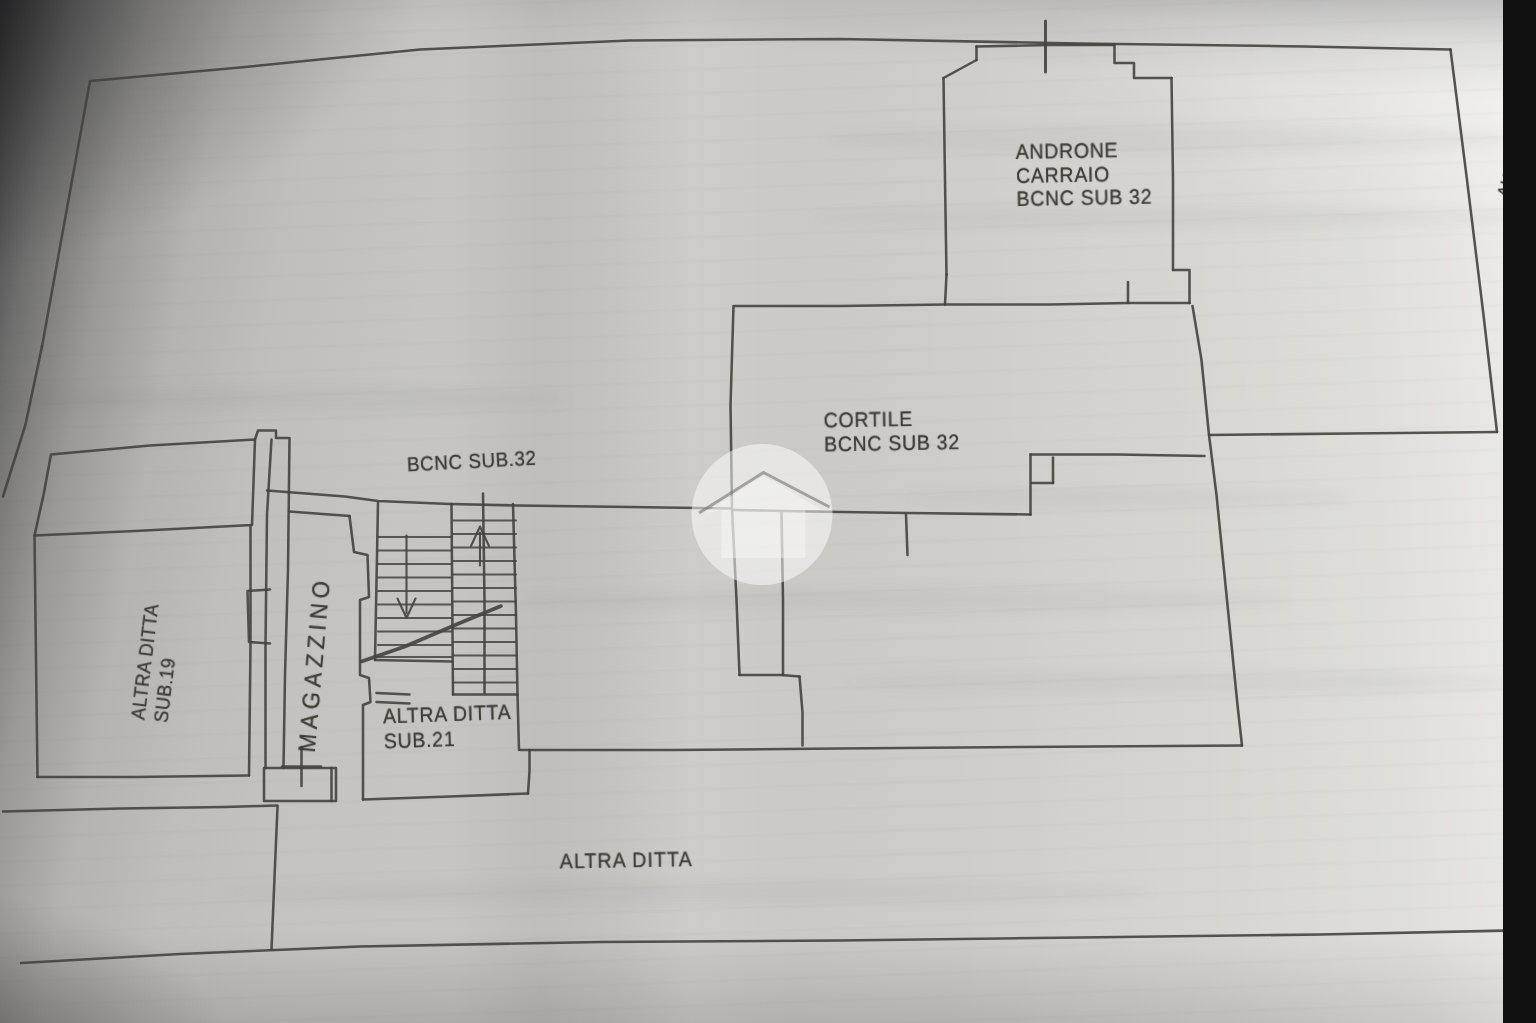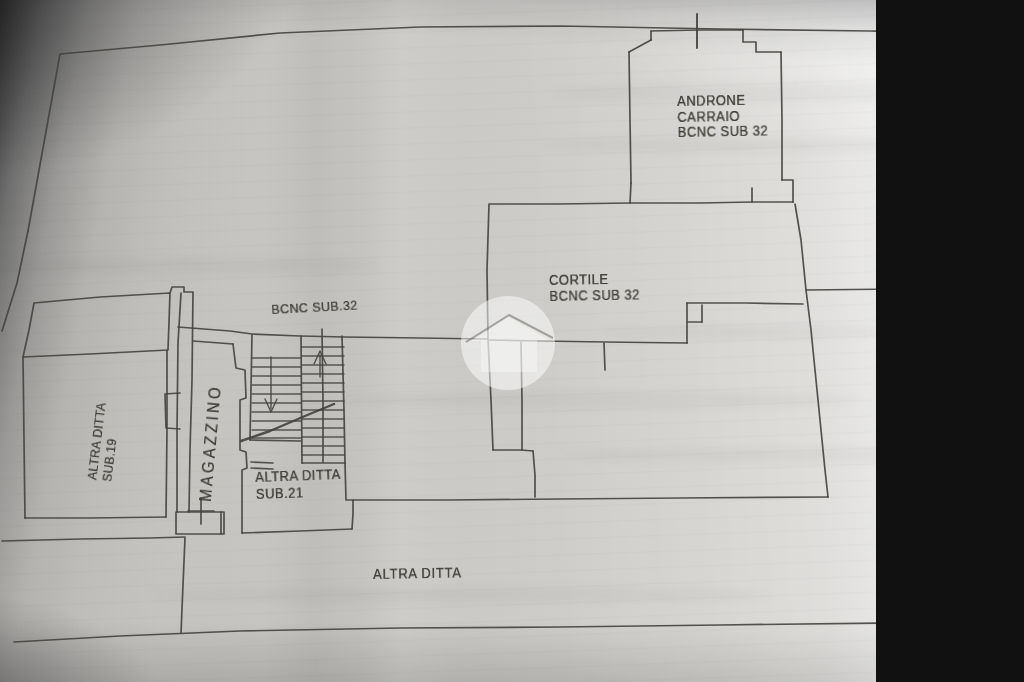--- a/index.html
+++ b/index.html
@@ -1,18 +1,18 @@
 <!DOCTYPE html>
 <html><head>
 <meta charset="utf-8">
 <title>Planimetria</title>
 <style>
   html,body{margin:0;padding:0;background:#111;}
   .page{
-    position:relative;width:876px;height:682px;overflow:hidden;
+    position:relative;width:1002px;height:682px;overflow:hidden;
     font-family:"Liberation Sans",sans-serif;
     background:
       radial-gradient(ellipse 620px 430px at -8% -12%, rgba(8,8,10,.58), rgba(8,8,10,0) 62%),
       radial-gradient(ellipse 320px 180px at -5% 104%, rgba(15,15,17,.38), rgba(15,15,17,0) 65%),
       linear-gradient(101deg, rgba(20,20,22,.82) 0%, rgba(36,36,38,.52) 4.5%, rgba(66,66,66,.32) 9%, rgba(106,106,104,.17) 14%, rgba(138,138,136,.08) 20%, rgba(160,160,158,0) 28%),
       linear-gradient(184deg, rgba(55,55,58,.28) 0%, rgba(55,55,58,.10) 4%, rgba(55,55,58,0) 9%),
       linear-gradient(266deg, rgba(255,255,255,.50) 0%, rgba(255,255,255,.22) 10%, rgba(255,255,255,.08) 22%, rgba(255,255,255,0) 40%),
       radial-gradient(ellipse 480px 260px at 102% 0%, rgba(255,255,255,.45), rgba(255,255,255,0) 65%),
       linear-gradient(0deg, rgba(48,48,46,.17) 0%, rgba(48,48,46,0) 9%),
       linear-gradient(90deg, #c2c1be 0%, #c6c5c2 30%, #cbcac7 55%, #d3d2cf 80%, #d7d6d3 100%);

